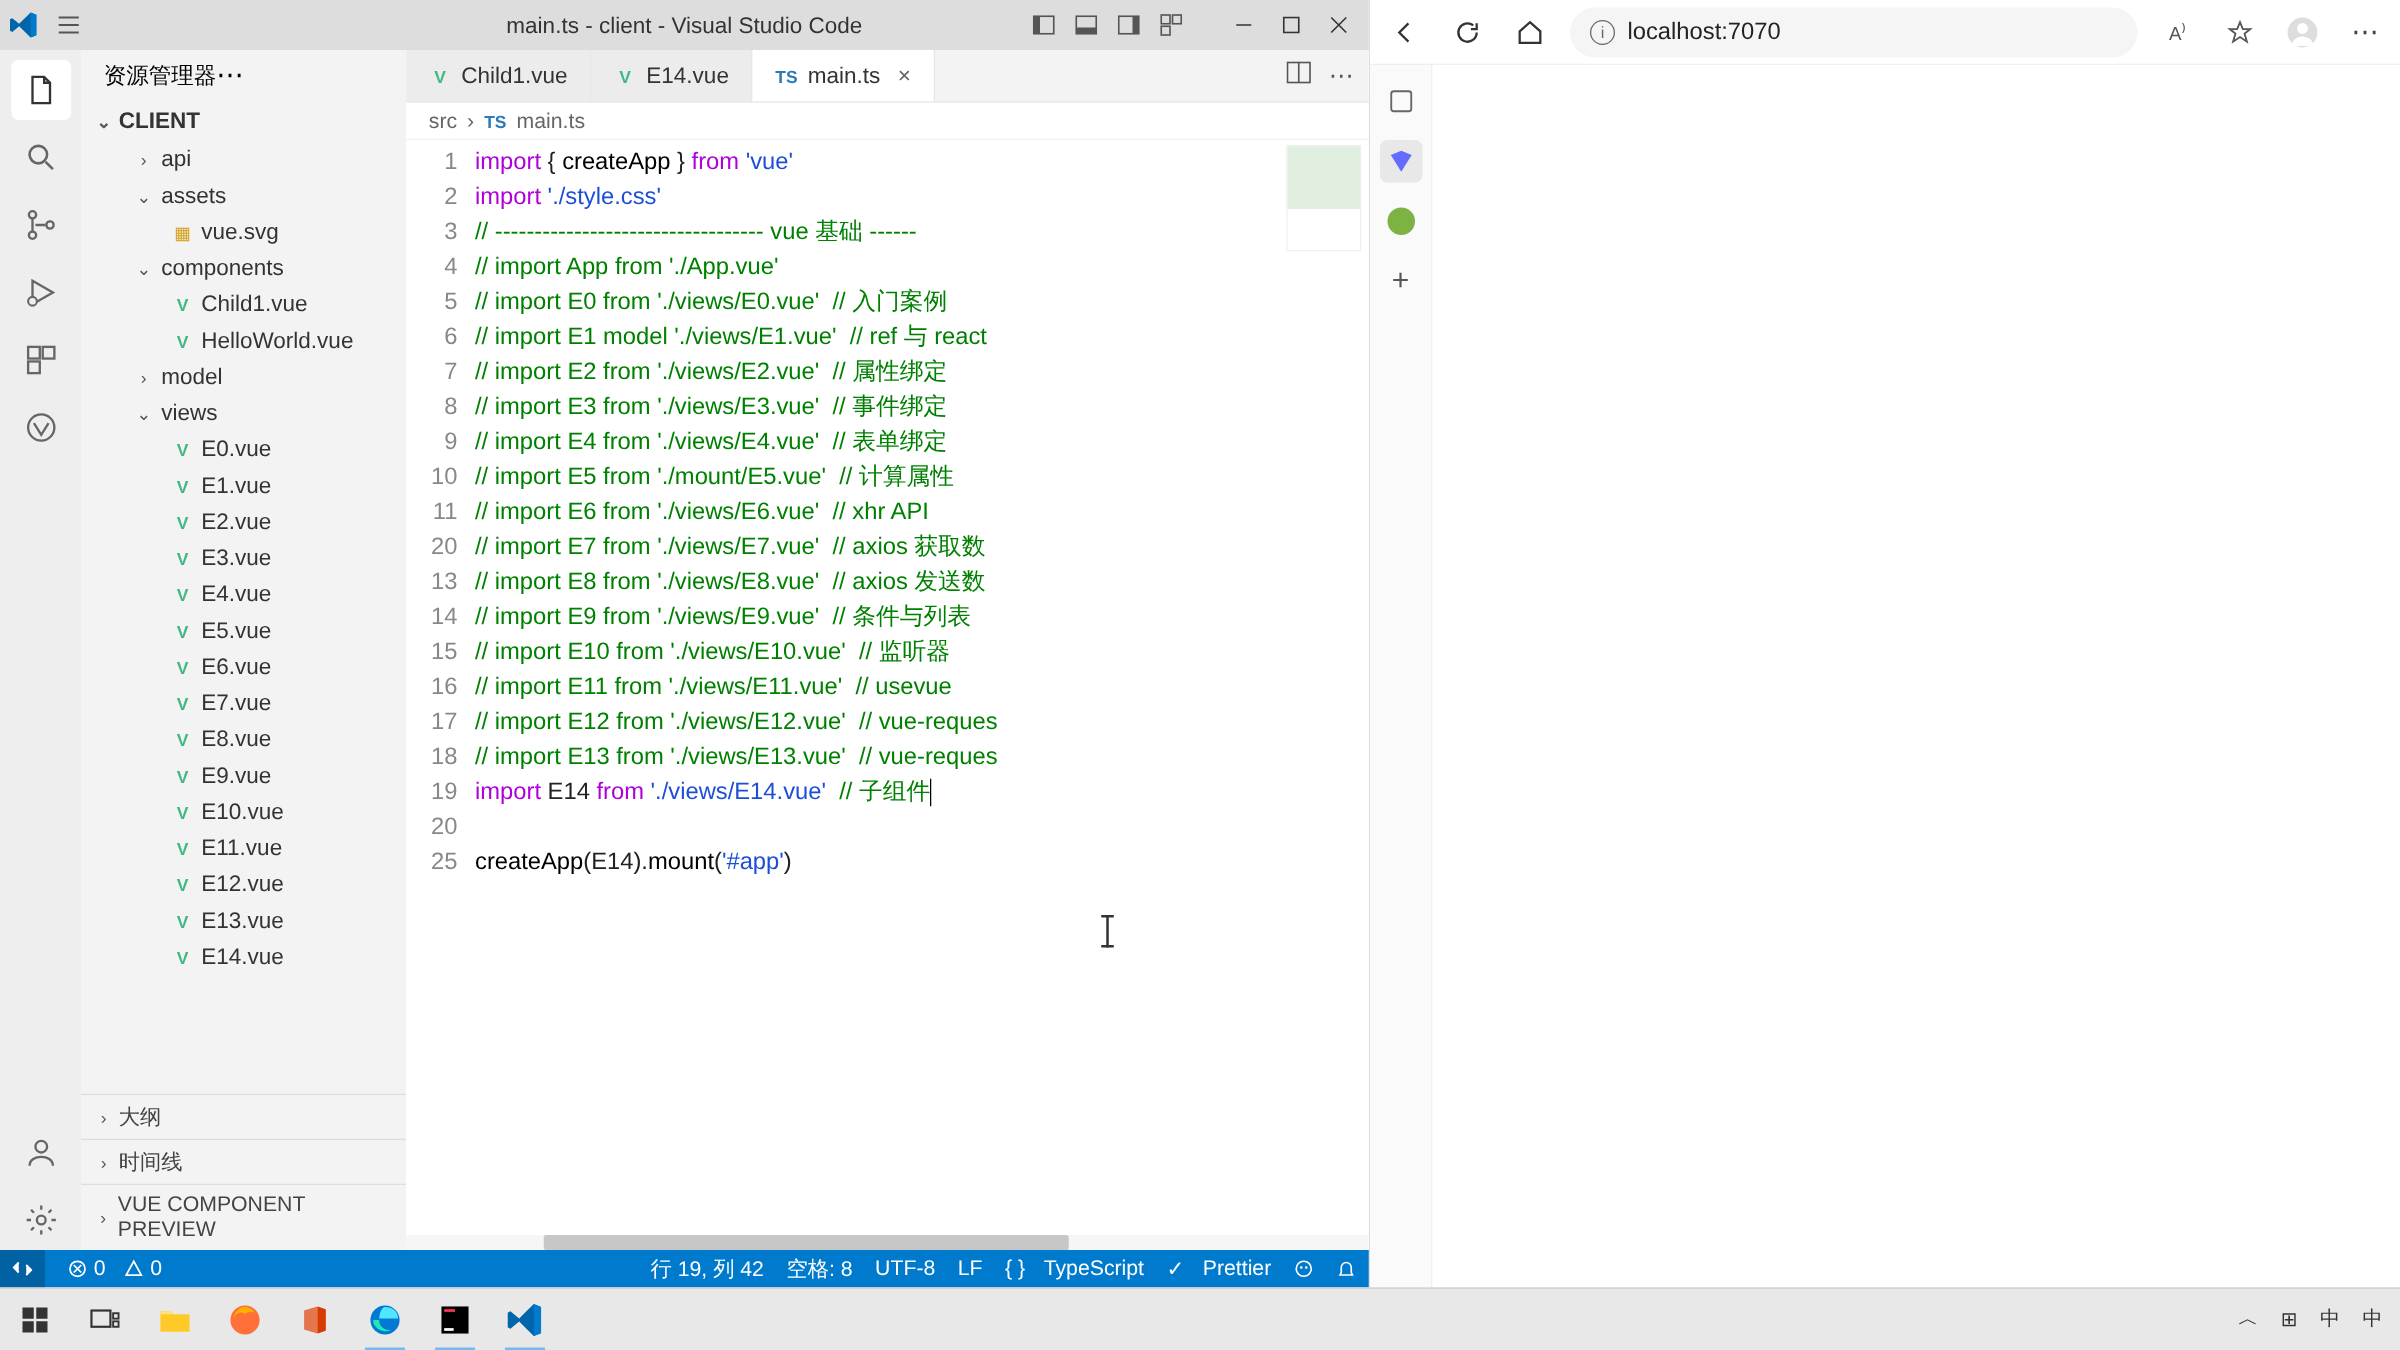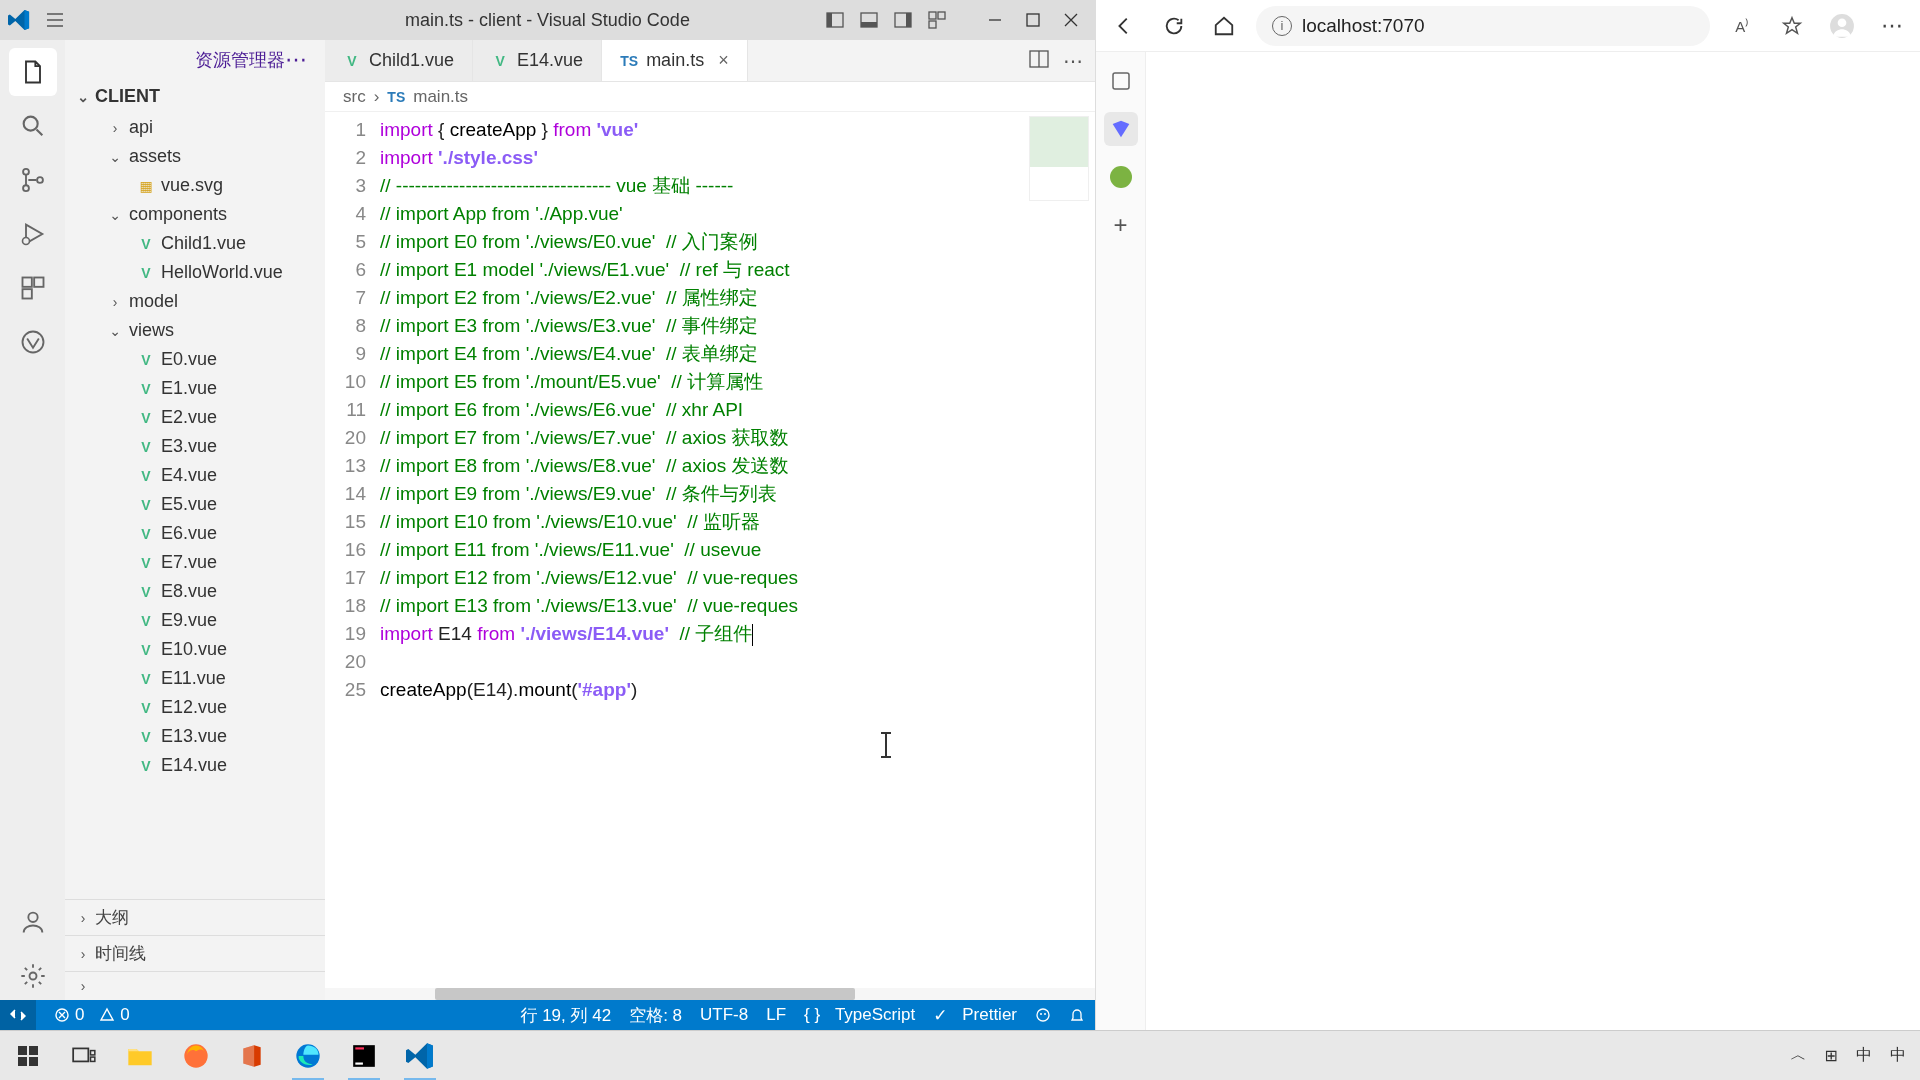--- a/index.html
+++ b/index.html
@@ -19,21 +19,21 @@
 .vs-layout-btn { width: 24px; height: 24px; display: flex; align-items: center; justify-content: center; cursor: pointer; margin: 0 2px; }
 
 
 .vs-body { flex: 1; display: flex; overflow: hidden; }
 .vs-activity { width: 65px; background: #eee; display: flex; flex-direction: column; align-items: center; padding-top: 8px; gap: 6px; }
 .vs-act-item { width: 48px; height: 48px; display: flex; align-items: center; justify-content: center; cursor: pointer; border-radius: 6px; }
 .vs-act-item.active { background: #fff; }
 .vs-act-spacer { flex: 1; }
 
 .vs-sidebar { width: 260px; background: #f3f3f3; display: flex; flex-direction: column; }
-.vs-side-header { height: 40px; display: flex; align-items: center; justify-content: flex-end; padding: 0 18px; color: #4c1d95; font-size: 18px; }
+.vs-side-header { height: 40px; display: flex; align-items: center; justify-content: flex-start; padding: 0 18px; color: #000000; font-size: 18px; }
 .vs-side-dots { cursor: pointer; font-size: 22px; }
 .vs-tree { flex: 1; overflow: auto; font-size: 18px; color: #333; }
 .vs-tree-root { font-weight: 700; padding: 6px 10px; display: flex; align-items: center; gap: 4px; }
 .vs-tree-item { padding: 4px 0 4px 0; display: flex; align-items: center; gap: 6px; cursor: pointer; white-space: nowrap; }
 .vs-chev { width: 16px; display: inline-flex; justify-content: center; font-size: 14px; color: #555; }
 .vs-file-icon { width: 18px; height: 18px; display: inline-flex; align-items: center; justify-content: center; font-size: 14px; }
 .vue-icon { color: #42b883; font-weight: 700; }
 .svg-icon { color: #d4a017; }
 .vs-outline { border-top: 1px solid #ddd; padding: 6px 10px; display: flex; align-items: center; gap: 4px; font-size: 17px; color: #444; cursor: pointer; }
 
@@ -45,21 +45,21 @@
 .vs-tab-close { font-size: 18px; color: #666; margin-left: 6px; cursor: pointer; }
 .vs-tab-actions { margin-left: auto; display: flex; align-items: center; padding: 0 12px; gap: 14px; }
 .vs-crumb { height: 30px; display: flex; align-items: center; padding: 0 18px; gap: 8px; font-size: 17px; color: #666; border-bottom: 1px solid #f0f0f0; }
 .ts-icon { color: #2b7bb9; font-weight: 700; font-size: 14px; }
 
 .vs-code { flex: 1; display: flex; font-family: Consolas, monospace; font-size: 19px; line-height: 28px; overflow: hidden; position: relative; }
 .vs-gutter { width: 55px; text-align: right; padding-right: 14px; color: #888; user-select: none; padding-top: 4px; }
 .vs-lines { flex: 1; padding-top: 4px; white-space: pre; color: #222; overflow: hidden; }
 .kw { color: #af00db; }
 .fn { color: #000000; }
-.str { color: #8b5cf6; font-weight: bold; }
+.str { color: #1d4ed8; }
 .cmt { color: #008000; }
 .edit-cursor { display: inline-block; width: 1px; height: 22px; background: #000; vertical-align: middle; animation: blink 1s step-end infinite; }
 @keyframes blink { 50% { opacity: 0; } }
 .minimap { position: absolute; right: 6px; top: 4px; width: 60px; height: 85px; background: linear-gradient(#cde5cd 0 60%, #fff 60%); opacity: .6; border: 1px solid #e5e5e5; }
 
 .text-cursor { position: absolute; width: 2px; height: 26px; background: #333; }
 .text-cursor::before, .text-cursor::after { content: ""; position: absolute; width: 10px; height: 2px; background: #333; left: -4px; }
 .text-cursor::before { top: 0; }
 .text-cursor::after { bottom: 0; }
 
@@ -318,20 +318,21 @@
       <div class="vs-outline">
           <span class="vs-chev">›</span>
           <span>大纲</span>
         </div>
       <div class="vs-outline">
           <span class="vs-chev">›</span>
           <span>时间线</span>
         </div>
       <div class="vs-outline">
           <span class="vs-chev">›</span>
+          <span>VUE COMPONENT PREVIEW</span>
         </div>
     </div>
 
     <div class="vs-editor">
       <div class="vs-tabs">
         <div class="vs-tab">
             <span class="vs-file-icon vue-icon">V</span>
             <span>Child1.vue</span>
           </div>
         <div class="vs-tab">

